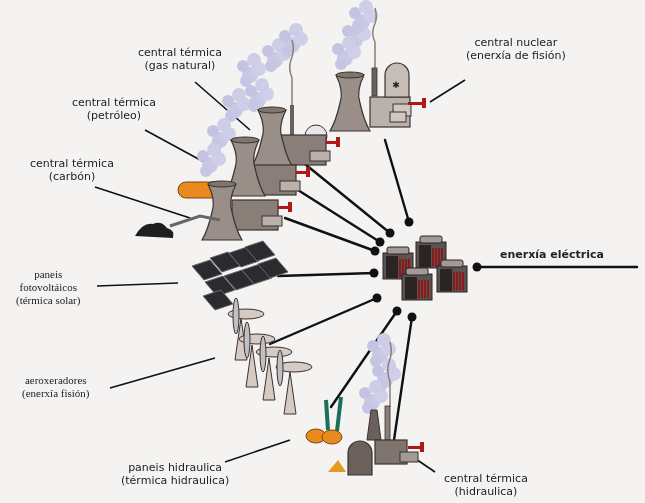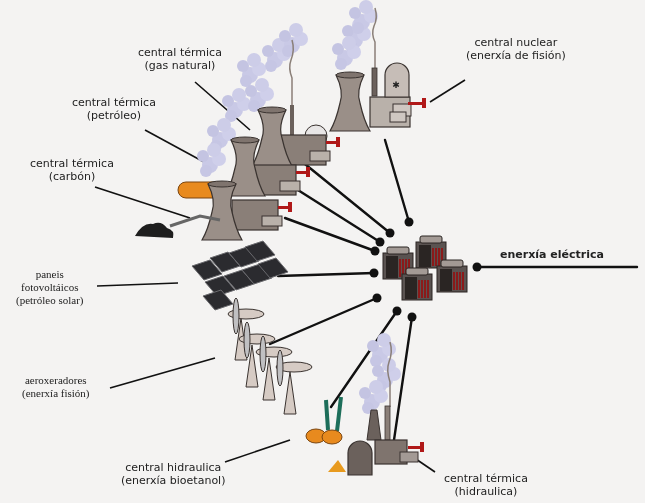--- a/index.html
+++ b/index.html
@@ -176,29 +176,29 @@
   <span>central térmica</span>
   <span>(carbón)</span>
 </div>
 <div class="lbl" style="left:466px;top:36px;">
   <span>central nuclear</span>
   <span>(enerxía de fisión)</span>
 </div>
 <div class="lbl" style="left:16px;top:268px;font-family:Liberation Serif, serif;">
   <span>paneis</span>
   <span>fotovoltáicos</span>
-  <span>(petróleo solar)</span>
+  <span>(térmica solar)</span>
 </div>
 <div class="lbl" style="left:22px;top:374px;font-family:Liberation Serif, serif;">
   <span>aeroxeradores</span>
   <span>(enerxía fisión)</span>
 </div>
 <div class="lbl" style="left:121px;top:461px;">
-  <span>central hidraulica</span>
-  <span>(enerxía bioetanol)</span>
+  <span>paneis hidraulica</span>
+  <span>(térmica hidraulica)</span>
 </div>
 <div class="lbl" style="left:444px;top:472px;">
   <span>central térmica</span>
   <span>(hidraulica)</span>
 </div>
 <div class="lbl" style="left:500px;top:248px;font-weight:bold;">
   <span>enerxía eléctrica</span>
 </div>
 
 </body></html>

